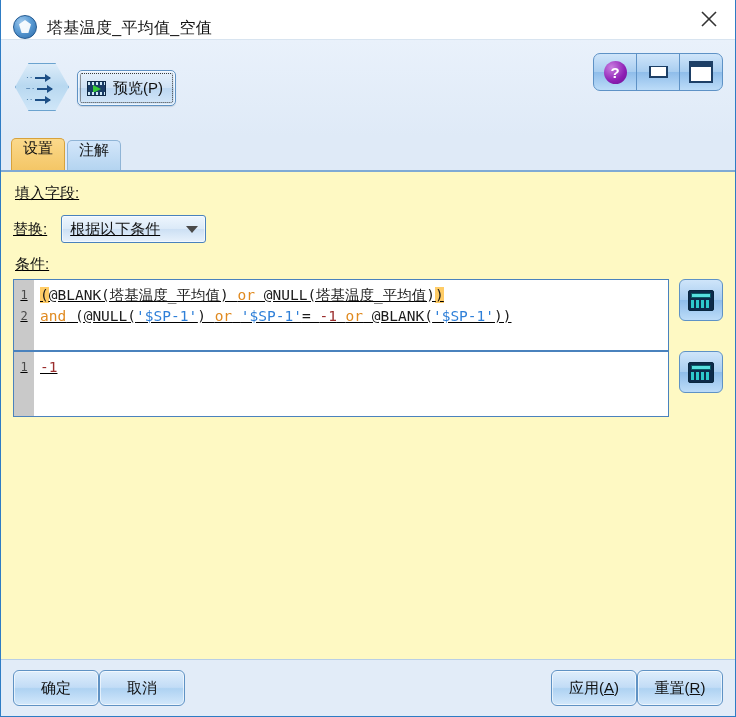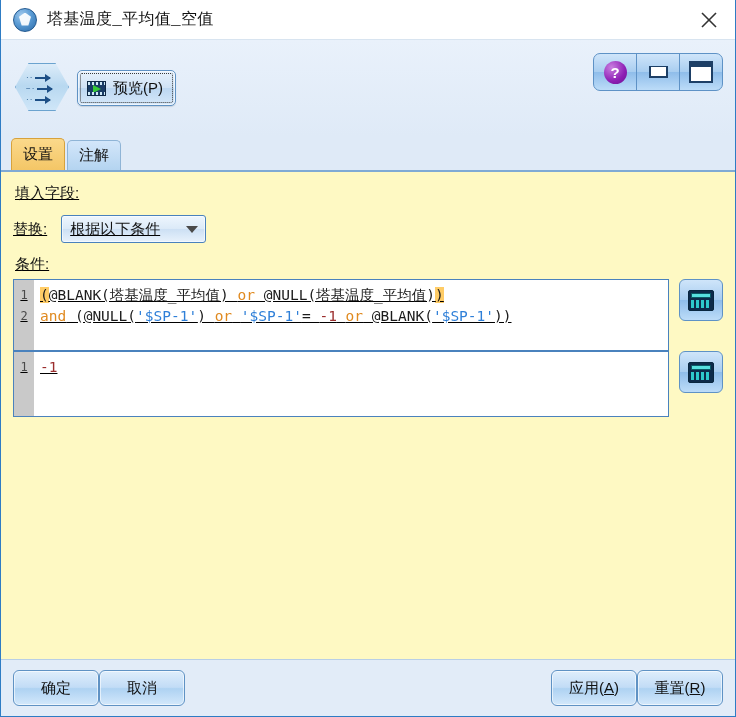--- a/index.html
+++ b/index.html
@@ -23,24 +23,23 @@
     display: flex;
     flex-direction: column;
   }
 
   
   .titlebar {
     height: 40px;
     min-height: 40px;
     background: #ffffff;
     display: flex;
-    align-items: center;
+    align-items: flex-end;
     padding: 0 0 0 12px;
     border-bottom: 1px solid #d8e4f0;
-    font-family: Liberation Mono, monospace;
   }
   .title-icon {
     width: 24px; height: 24px;
     margin-right: 10px;
     flex: 0 0 auto;
     position: relative;
   }
   .title-icon .ball {
     position: absolute; inset: 0;
     border-radius: 50%;
@@ -204,21 +203,21 @@
     align-items: flex-end;
     padding: 0 10px;
     height: 34px;
     min-height: 34px;
     position: relative;
     background: linear-gradient(to bottom, #dfeaf7 0%, #dfeaf7 100%);
   }
   .tab {
     height: 30px;
     padding: 0 11px;
-    display: flex; align-items: center;
+    display: flex; align-items: flex-start;
     font-size: 15px;
     color: #111;
     border: 1px solid #8fb4d6;
     border-bottom: none;
     border-radius: 5px 5px 0 0;
     cursor: pointer;
     margin-right: 2px;
     position: relative;
     z-index: 1;
   }

